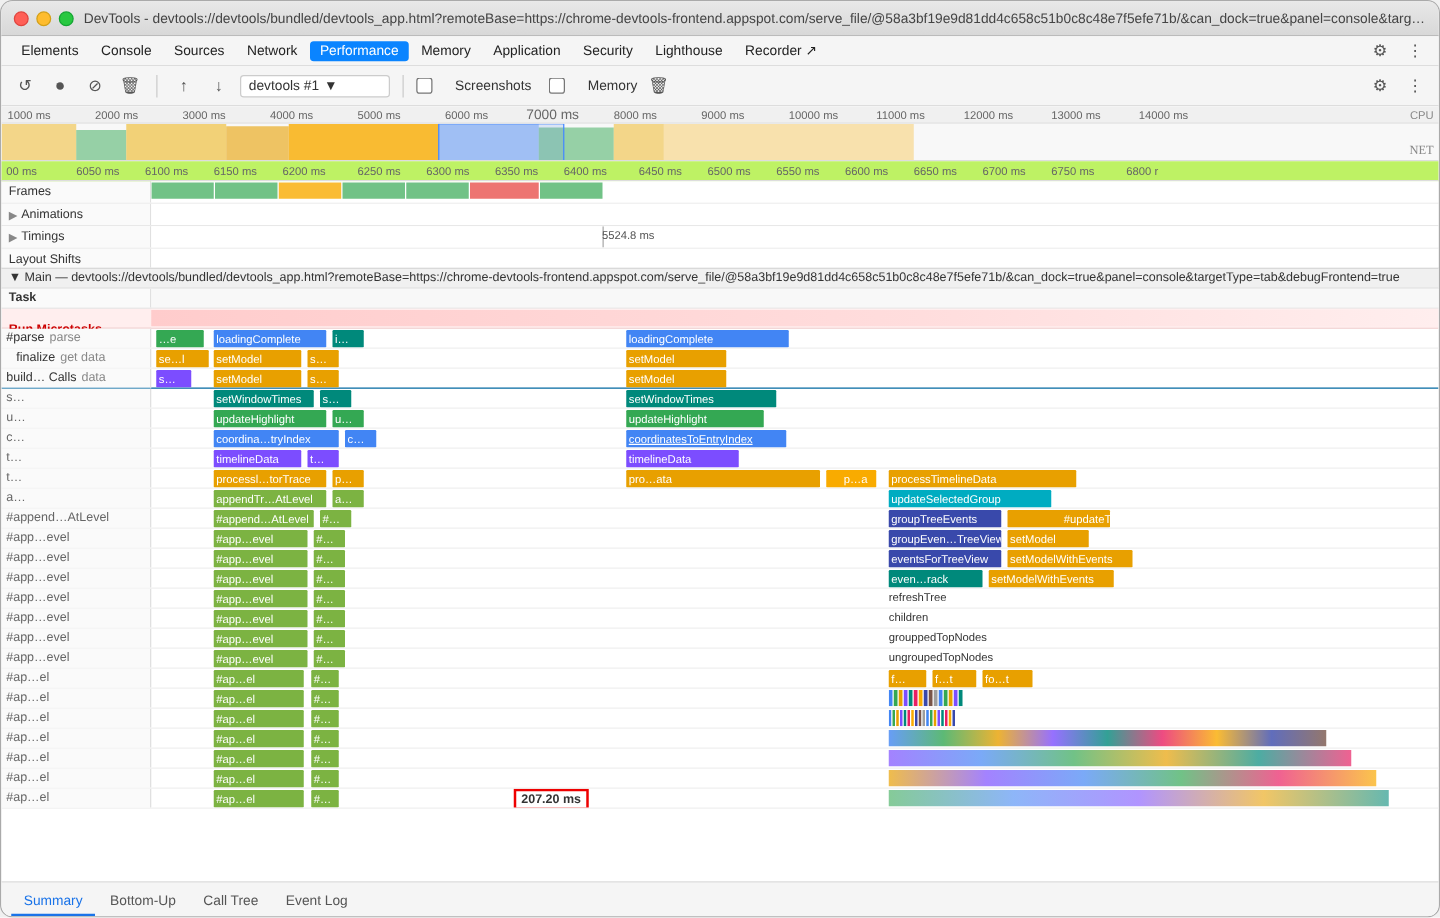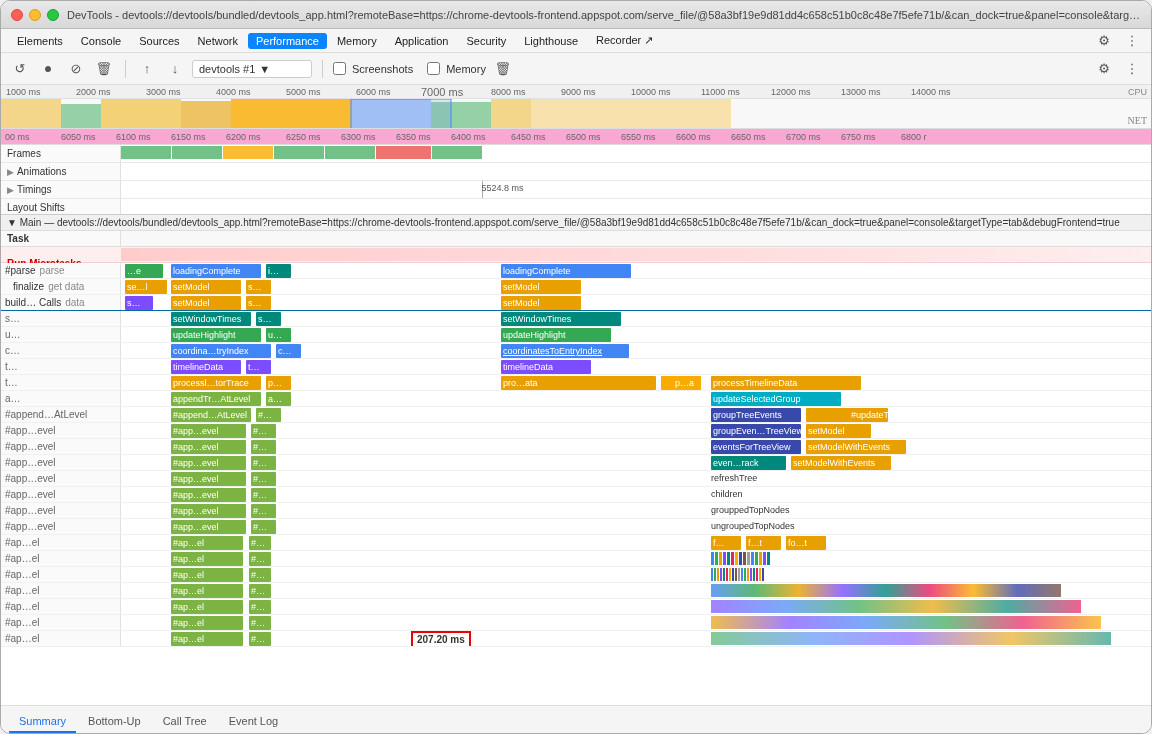--- a/index.html
+++ b/index.html
@@ -107,21 +107,21 @@
     }
     .toolbar-sep {
       width: 1px;
       height: 18px;
       background: #ccc;
       margin: 0 4px;
     }
     .screenshots-cb, .memory-cb {
       display: flex;
       align-items: center;
-      gap: 6px;
+      gap: 18px;
       font-size: 11px;
       color: #333;
     }
     .toolbar-spacer { flex: 1; }
     
     .timeline-overview {
       height: 40px;
       background: #f8f8f8;
       border-bottom: 1px solid #ddd;
       position: relative;
@@ -354,21 +354,21 @@
             <rect x="490" y="0" width="40" height="30" fill="#f0c040" opacity="0.6"></rect>
             <rect x="530" y="0" width="200" height="30" fill="#f9ab00" opacity="0.3"></rect>
 
             <rect x="350" y="0" width="100" height="30" fill="rgba(100,149,237,0.2)" stroke="#4488ff" stroke-width="1"></rect>
           </svg>
         </div>
         <div style="position:absolute; right:4px; bottom:2px; font-size:10px; color:#888;font-family:Liberation Serif, serif;">NET</div>
       </div>
     </div>
 
-    <div class="time-ruler" style="height:16px; background:#f9a8d4; border-bottom:1px solid #ddd; position:relative; overflow:hidden; flex-shrink:0; display:flex; align-items:center;">
+    <div class="time-ruler" style="height:16px; background:#bef264; border-bottom:1px solid #ddd; position:relative; overflow:hidden; flex-shrink:0; display:flex; align-items:center;">
       <div style="position:absolute; left:4px; font-size:9px; color:#666;">00 ms</div>
       <div style="position:absolute; left:60px; font-size:9px; color:#666;">6050 ms</div>
       <div style="position:absolute; left:115px; font-size:9px; color:#666;">6100 ms</div>
       <div style="position:absolute; left:170px; font-size:9px; color:#666;">6150 ms</div>
       <div style="position:absolute; left:225px; font-size:9px; color:#666;">6200 ms</div>
       <div style="position:absolute; left:285px; font-size:9px; color:#666;">6250 ms</div>
       <div style="position:absolute; left:340px; font-size:9px; color:#666;">6300 ms</div>
       <div style="position:absolute; left:395px; font-size:9px; color:#666;">6350 ms</div>
       <div style="position:absolute; left:450px; font-size:9px; color:#666;">6400 ms</div>
       <div style="position:absolute; left:510px; font-size:9px; color:#666;">6450 ms</div>

